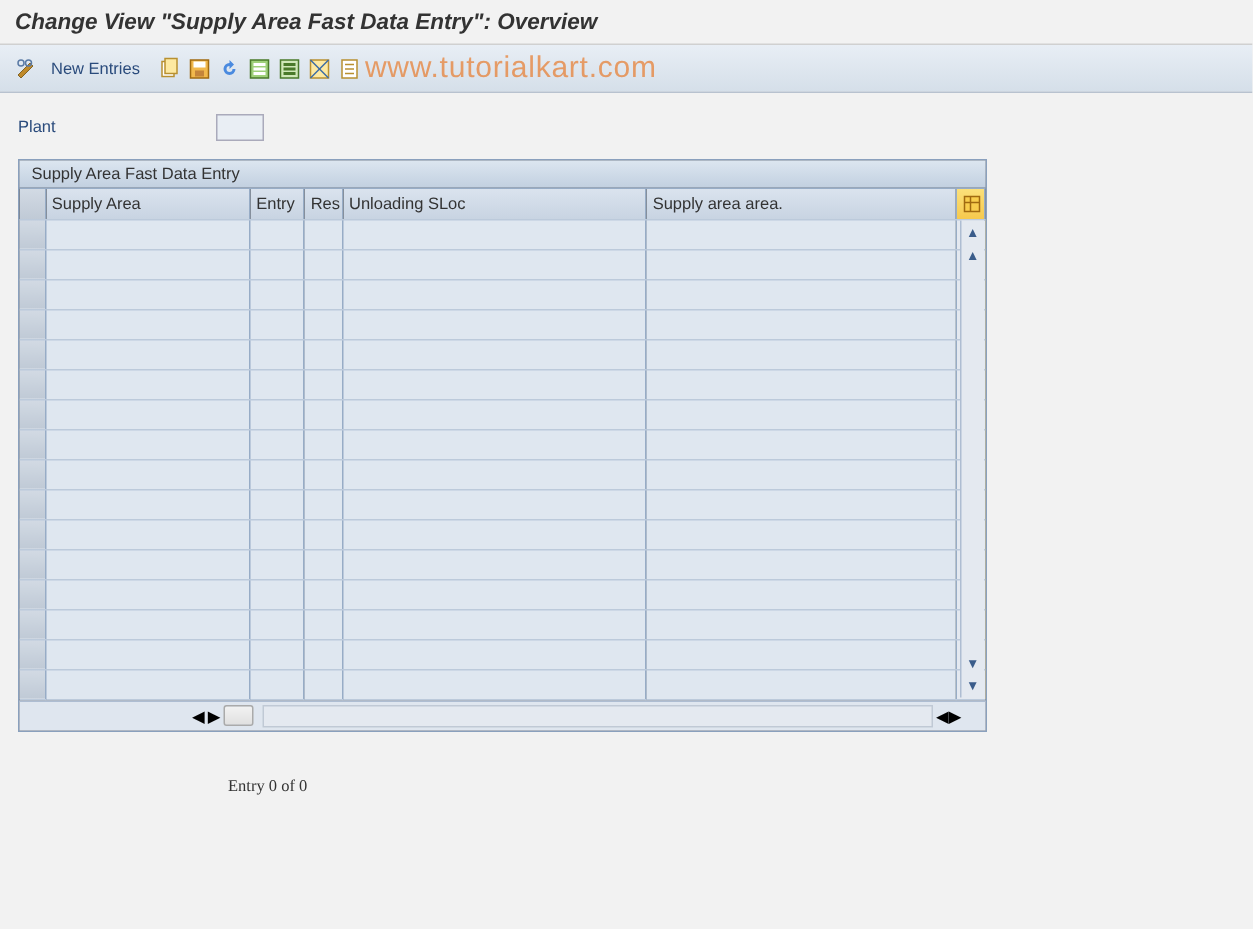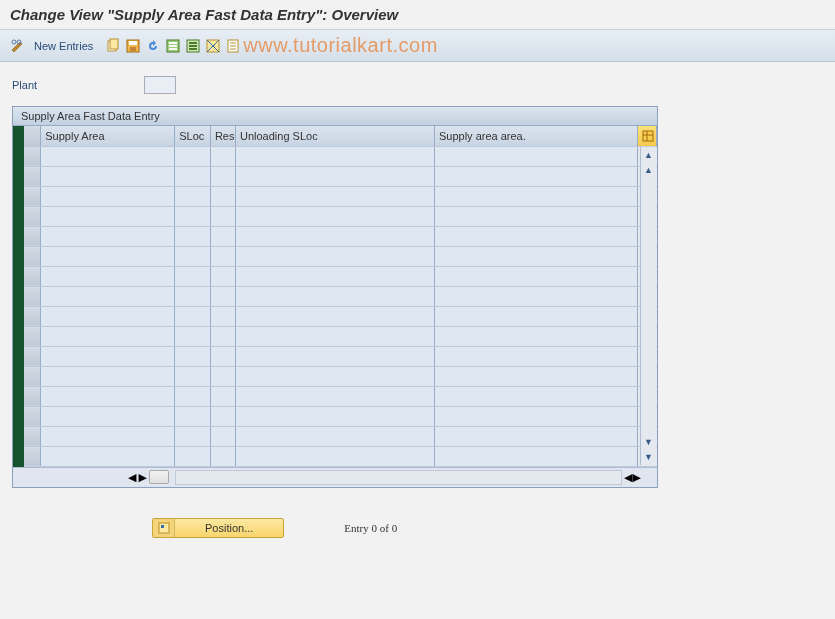--- a/index.html
+++ b/index.html
@@ -64,33 +64,32 @@
     }
     .field-input {
       width: 32px;
       height: 18px;
       border: 1px solid #aab;
       background: #e9eef4;
     }
     .table-container {
       border: 1px solid #8aa0bd;
       width: 646px;
-      background: #14532d;
+      background: #737373;
       position: relative;
     }
     .table-title {
       background: linear-gradient(#dce6f0, #c2d0e0);
       border-bottom: 1px solid #97acc6;
       padding: 3px 8px;
       color: #333;
       font-size: 11px;
     }
     .table-scroll {
       overflow: hidden;
-      padding-left: 11px;
     }
     table {
       border-collapse: collapse;
       width: 100%;
       table-layout: fixed;
     }
     th, td {
       border-right: 1px solid #97acc6;
       border-bottom: 1px solid #bccadb;
       font-weight: normal;
@@ -263,21 +262,21 @@
             <col class="col-sloc">
             <col class="col-res">
             <col class="col-unload">
             <col class="col-desc">
             <col class="col-cfg">
         </colgroup>
         <thead>
           <tr>
             <th class="col-sel"></th>
             <th>Supply Area</th>
-            <th>SLoc</th>
+            <th>Entry</th>
             <th>Res</th>
             <th>Unloading SLoc</th>
             <th>Supply area area.</th>
             <th class="col-cfg">
               <svg width="12" height="12">
                   <rect x="1" y="1" width="10" height="10" fill="#f8cd4c" stroke="#a06a10"></rect>
                   <line x1="1" y1="5" x2="11" y2="5" stroke="#a06a10"></line>
                   <line x1="5" y1="1" x2="5" y2="11" stroke="#a06a10"></line>
                 </svg>
             </th>
@@ -448,24 +447,15 @@
         <span class="track-selall"></span>
       </div>
       <div class="track"></div>
       <span class="arrow">◀</span>
       <span class="arrow">▶</span>
       <span style="width:16px"></span>
     </div>
   </div>
 
   <div class="footer-row">
-    <span class="position-btn">
-      <span class="pb-icon">
-        <svg width="14" height="14">
-            <rect x="2" y="2" width="10" height="10" fill="#fde9a1" stroke="#b89030"></rect>
-            <rect x="4" y="4" width="3" height="3" fill="#3a6aa5"></rect>
-          </svg>
-      </span>
-      <span class="pb-label">Position...</span>
-    </span>
     <span class="entry-counter">Entry 0 of 0</span>
   </div>
 </div>
 
 </body></html>

